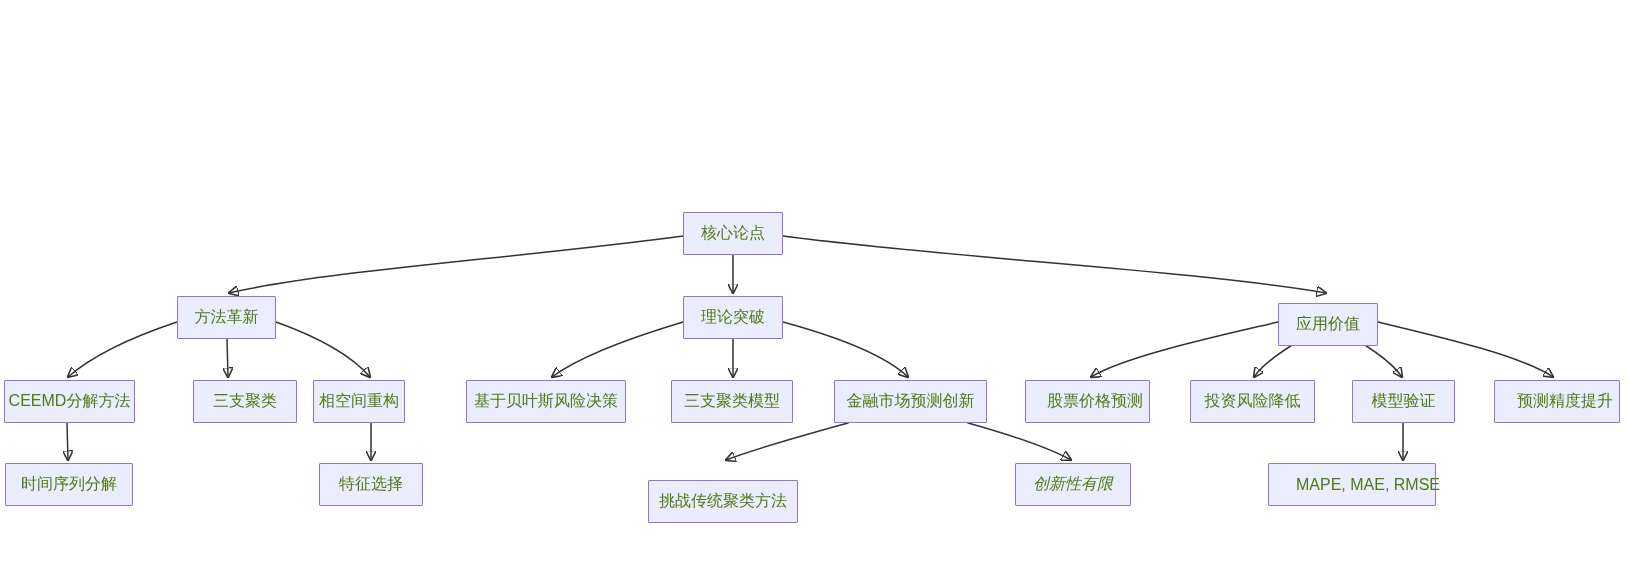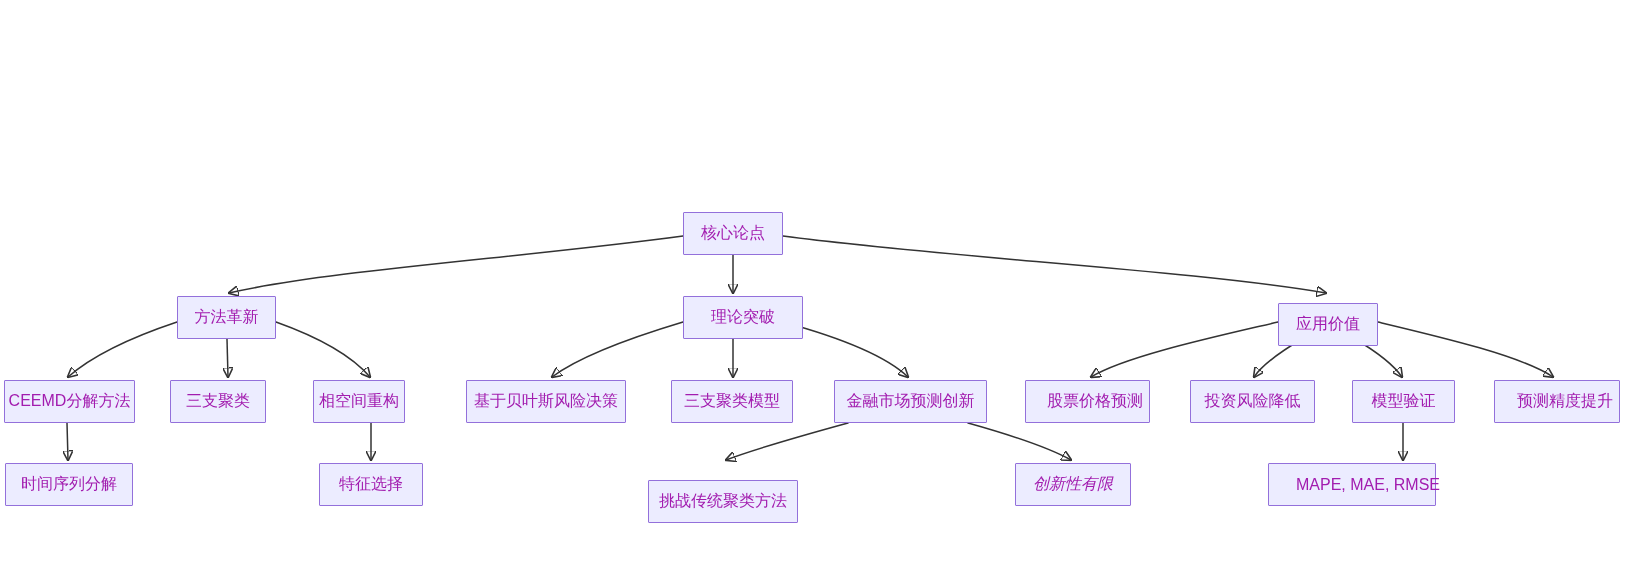--- a/index.html
+++ b/index.html
@@ -10,30 +10,30 @@
     font-family:"Liberation Sans","DejaVu Sans",sans-serif;
     overflow:hidden;
   }
   .edges{position:absolute;left:0;top:0;width:1628px;height:576px;}
   .edges path{fill:none;stroke:#333333;stroke-width:1.5;stroke-linecap:round;}
   .node{
     position:absolute;height:43px;box-sizing:border-box;
     background:#ECECFF;border:1px solid #9370DB;border-radius:1px;
     display:flex;align-items:center;justify-content:center;
   }
-  .node-label{font-size:16px;color:#a21caf;white-space:nowrap;}
+  .node-label{font-size:16px;color:#4d7c0f;white-space:nowrap;}
   
   #n-core{left:683px;top:212px;width:100px;}
   
   #n-method{left:177px;top:296px;width:99px;}
-  #n-theory{left:683px;top:296px;width:120px;}
+  #n-theory{left:683px;top:296px;width:100px;}
   #n-application{left:1278px;top:303px;width:100px;}
   
   #n-ceemd{left:4px;top:380px;width:131px;}
-  #n-three-way{left:170px;top:380px;width:96px;font-family:Liberation Serif, serif;}
+  #n-three-way{left:193px;top:380px;width:104px;font-family:Liberation Serif, serif;}
   #n-phase{left:313px;top:380px;width:92px;}
   #n-bayes{left:466px;top:380px;width:160px;}
   #n-twmodel{left:671px;top:380px;width:122px;}
   #n-finance{left:834px;top:380px;width:153px;}
   #n-stock{left:1025px;top:380px;width:125px;padding-left:15px;}
   #n-risk{left:1190px;top:380px;width:125px;}
   #n-validation{left:1352px;top:380px;width:103px;justify-content:center;}
   #n-precision{left:1494px;top:380px;width:126px;padding-left:16px;}
   
   #n-timeseries{left:5px;top:463px;width:128px;}

